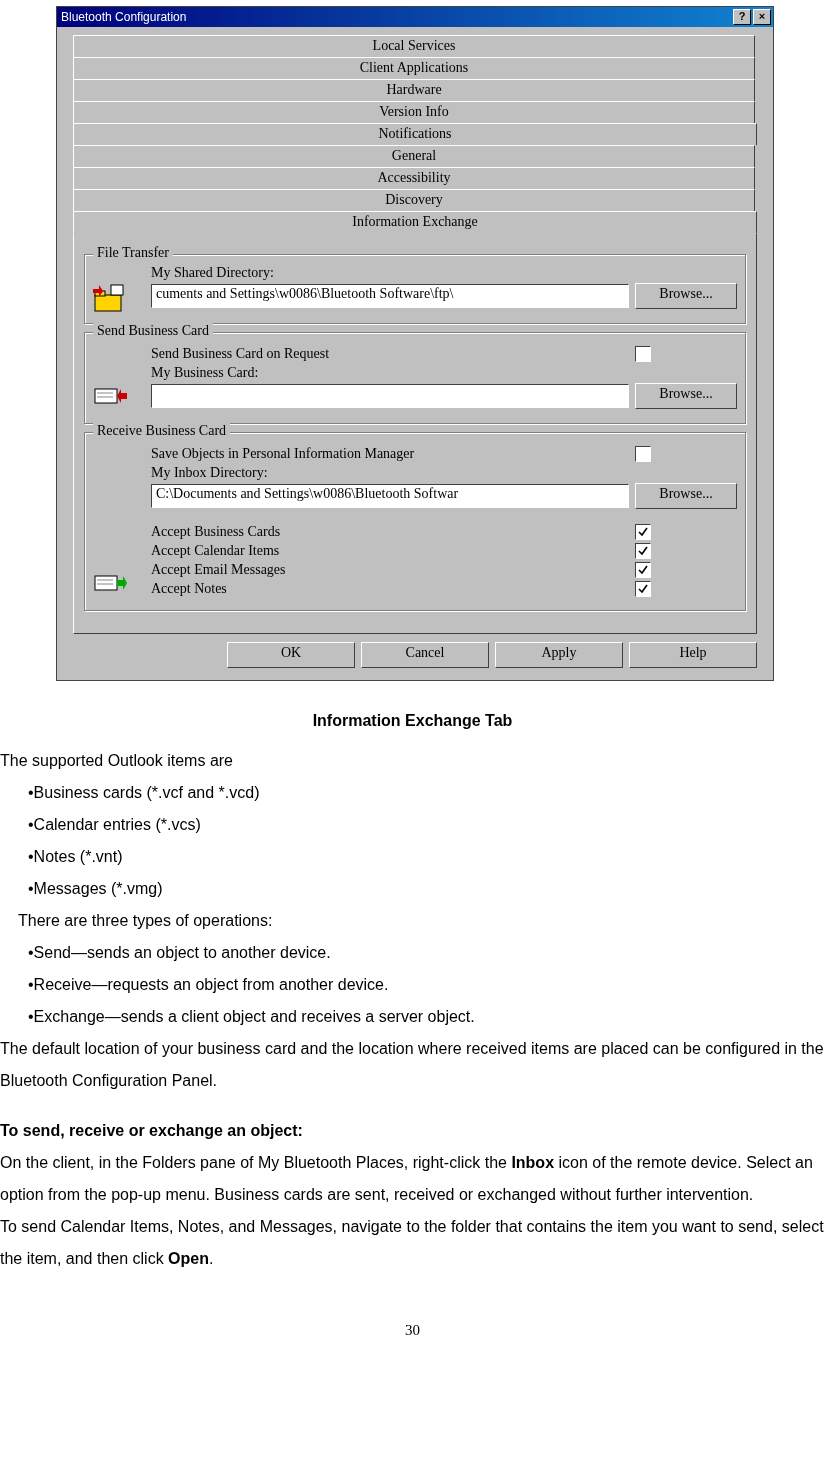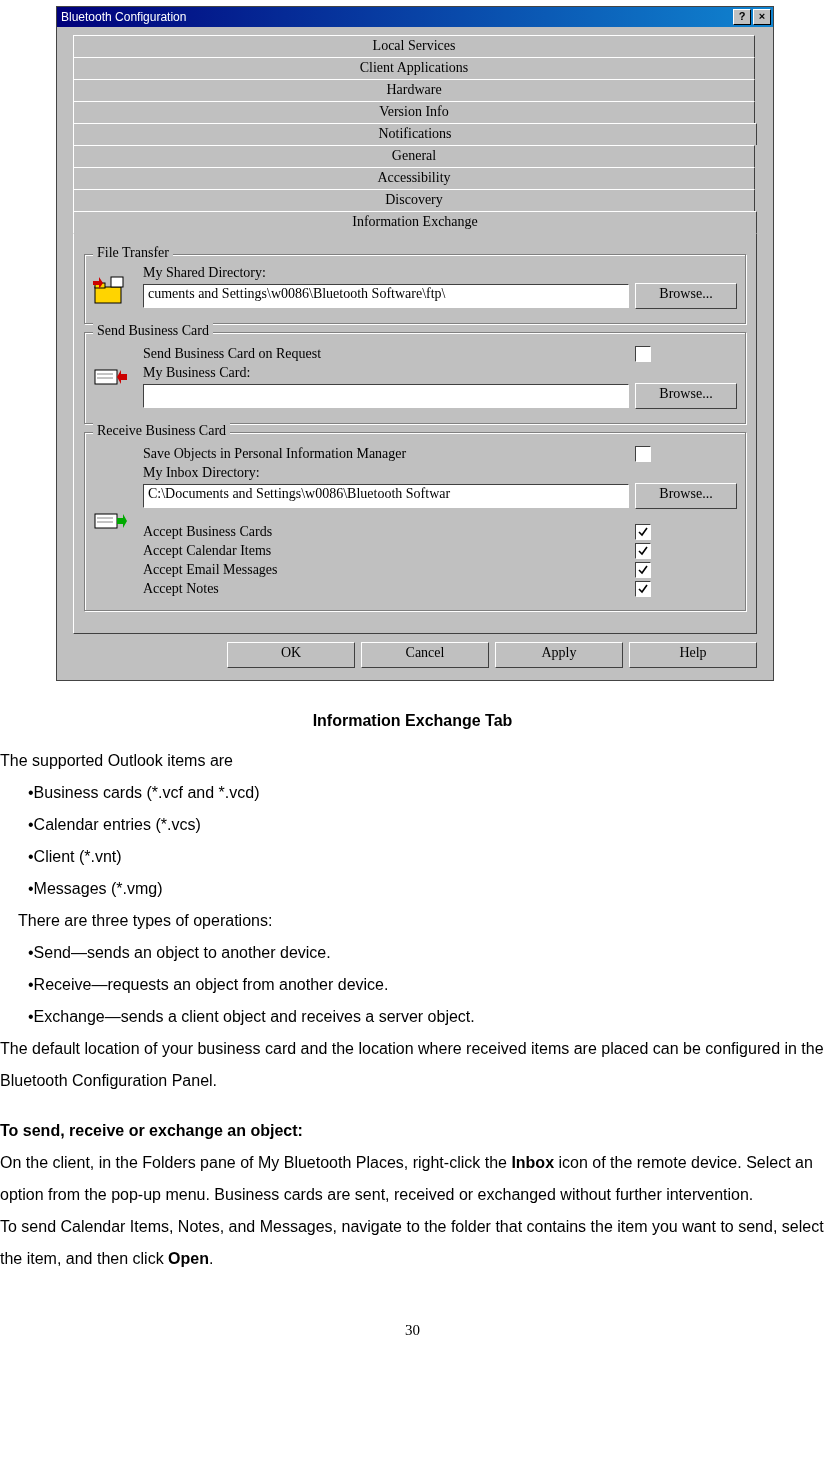--- a/index.html
+++ b/index.html
@@ -98,22 +98,22 @@
   .groupbox-title {
     position: absolute;
     top: -10px;
     left: 8px;
     background: #c0c0c0;
     padding: 0 4px;
     font-size: 14px;
   }
   .group-content {
     display: flex;
-    align-items: center;
-    gap: 16px;
+    align-items: flex-end;
+    gap: 24px;
   }
   .group-icon {
     width: 34px;
     height: 30px;
     flex-shrink: 0;
     margin-top: 2px;
   }
   .group-fields {
     flex: 1;
   }
@@ -347,21 +347,21 @@
         <div class="btn">Help</div>
       </div>
     </div>
   </div>
 
   <div class="doc">
     <div class="caption">Information Exchange Tab</div>
     <div class="para">The supported Outlook items are</div>
     <div class="bullet">•Business cards (*.vcf and *.vcd)</div>
     <div class="bullet">•Calendar entries (*.vcs)</div>
-    <div class="bullet">•Client (*.vnt)</div>
+    <div class="bullet">•Notes (*.vnt)</div>
     <div class="bullet">•Messages (*.vmg)</div>
     <div class="para" style="margin-left:18px;">There are three types of operations:</div>
     <div class="bullet">•Send—sends an object to another device.</div>
     <div class="bullet">•Receive—requests an object from another device.</div>
     <div class="bullet">•Exchange—sends a client object and receives a server object.</div>
     <div class="para">The default location of your business card and the location where received items are placed can be configured in the Bluetooth Configuration Panel.</div>
     <div class="subhead">To send, receive or exchange an object:</div>
     <div class="para">
       <span>On the client, in the Folders pane of My Bluetooth Places, right-click the </span><b>Inbox</b><span> icon of the remote device. Select an option from the pop-up menu. Business cards are sent, received or exchanged without further intervention.</span>
     </div>

